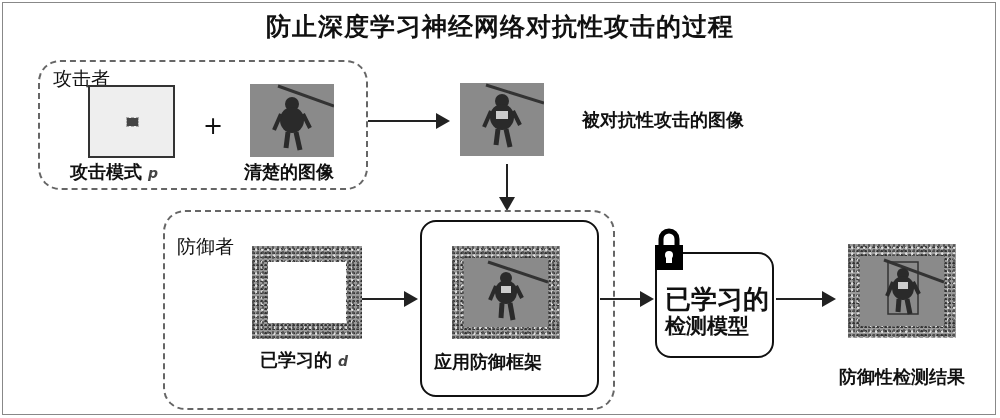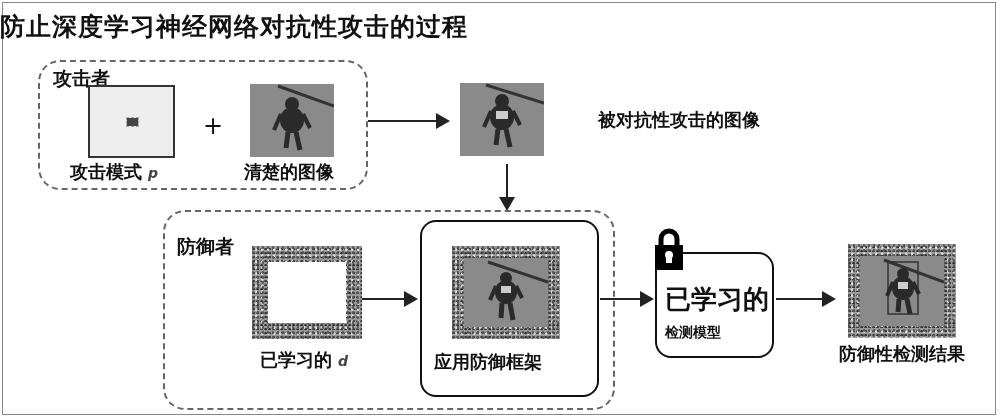--- a/index.html
+++ b/index.html
@@ -1,23 +1,23 @@
 <!DOCTYPE html>
 <html><head>
 <meta charset="utf-8">
 <style>
   html, body { margin:0; padding:0; background:#fff; }
   body { width:1000px; height:418px; position:relative; overflow:hidden;
          font-family:"DejaVu Sans", sans-serif; color:#111; }
   .frame { position:absolute; left:2px; top:2px; width:994px; height:413px;
            border:1.5px solid #888; box-sizing:border-box; }
-  .title { position:absolute; left:0; width:1000px; top:10px; text-align:left;
+  .title { position:absolute; left:0; width:1000px; top:10px; text-align:center;
            font-size:25px; font-weight:bold; letter-spacing:1px; }
   .dash-group { position:absolute; border:2.5px dashed #666; border-radius:22px; box-sizing:border-box; }
-  .group-label { position:absolute; font-size:19px; font-weight:bold; }
+  .group-label { position:absolute; font-size:19px; font-weight:normal; }
   .lbl { position:absolute; font-size:18px; font-weight:bold; white-space:nowrap; }
   .var { font-style:italic; font-size:14px; color:#444; margin-left:6px; font-family:"DejaVu Sans", sans-serif; }
   .photo { position:absolute; background:#8a8a8a; overflow:hidden; }
   .noise { position:absolute; overflow:hidden;
     background:
       radial-gradient(circle at 20% 30%, #555 1px, transparent 1.5px) 0 0/5px 5px,
       radial-gradient(circle at 70% 60%, #ddd 1px, transparent 1.5px) 0 0/6px 6px,
       radial-gradient(circle at 40% 80%, #333 1px, transparent 1.5px) 0 0/4px 4px,
       #999; }
   .noise-inner { position:absolute; left:16px; top:16px; right:16px; bottom:16px; }
@@ -67,21 +67,21 @@
     <line x1="26" y1="2" x2="84" y2="20" stroke="#333" stroke-width="3"></line>
     <ellipse cx="42" cy="18" rx="7" ry="7" fill="#2a2a2a"></ellipse>
     <ellipse cx="42" cy="34" rx="12" ry="13" fill="#2a2a2a"></ellipse>
     <rect x="36" y="28" width="12" height="8" fill="#ccc"></rect>
     <line x1="31" y1="28" x2="24" y2="44" stroke="#2a2a2a" stroke-width="4"></line>
     <line x1="53" y1="28" x2="60" y2="42" stroke="#2a2a2a" stroke-width="4"></line>
     <line x1="38" y1="46" x2="36" y2="62" stroke="#2a2a2a" stroke-width="5"></line>
     <line x1="46" y1="46" x2="50" y2="64" stroke="#2a2a2a" stroke-width="5"></line>
   </svg>
 </div>
-<div class="lbl" style="left:598px; top:108px;">被对抗性攻击的图像</div>
+<div class="lbl" style="left:582px; top:108px;">被对抗性攻击的图像</div>
 
 <div class="arrow-v" style="left:506px; top:164px; height:45px;"></div>
 
 <div class="dash-group" style="left:163px; top:210px; width:452px; height:200px;"></div>
 <div class="group-label" style="left:177px; top:225px;margin-top:9px;">防御者</div>
 
 <div class="noise" style="left:252px; top:246px; width:110px; height:93px;">
   <div class="noise-inner" style="background:#fff;"></div>
 </div>
 <div class="lbl" style="left:260px; top:348px;">
@@ -112,32 +112,32 @@
 <div class="solid-box" style="left:655px; top:252px; width:119px; height:106px;"></div>
 <div style="position:absolute; left:655px; top:228px; width:28px; height:42px;">
   <svg width="28" height="42">
     <path d="M6 18 V11 a8 8 0 0 1 16 0 V18" fill="none" stroke="#000" stroke-width="5"></path>
     <rect x="0" y="17" width="28" height="25" fill="#000"></rect>
     <circle cx="14" cy="27" r="4" fill="#fff"></circle>
     <rect x="11" y="29" width="6" height="6" fill="#fff"></rect>
   </svg>
 </div>
 <div class="lbl" style="left:665px; top:282px; font-size:26px;">已学习的</div>
-<div class="lbl" style="left:665px; top:312px; font-size:14px;margin-top:12px;">检测模型</div>
+<div class="lbl" style="left:665px; top:312px; font-size:21px;">检测模型</div>
 
 <div class="arrow-h" style="left:776px; top:298px; width:58px;"></div>
 
 <div class="noise" style="left:848px; top:244px; width:108px; height:94px;">
   <div class="noise-inner" style="background:#8a8a8a; left:12px; top:12px; right:12px; bottom:12px;">
     <svg width="84" height="70">
       <line x1="24" y1="4" x2="84" y2="26" stroke="#333" stroke-width="3"></line>
       <rect x="28" y="6" width="30" height="52" fill="none" stroke="#333" stroke-width="1.5"></rect>
       <ellipse cx="43" cy="18" rx="6" ry="6" fill="#2a2a2a"></ellipse>
       <ellipse cx="43" cy="32" rx="11" ry="12" fill="#2a2a2a"></ellipse>
       <rect x="38" y="26" width="10" height="7" fill="#ccc"></rect>
       <line x1="33" y1="26" x2="27" y2="40" stroke="#2a2a2a" stroke-width="4"></line>
       <line x1="53" y1="26" x2="59" y2="38" stroke="#2a2a2a" stroke-width="4"></line>
       <line x1="39" y1="43" x2="38" y2="56" stroke="#2a2a2a" stroke-width="5"></line>
       <line x1="47" y1="43" x2="50" y2="58" stroke="#2a2a2a" stroke-width="5"></line>
     </svg>
   </div>
 </div>
-<div class="lbl" style="left:819px; top:342px;padding-left:20px;">防御性检测结果</div>
+<div class="lbl" style="left:819px; top:365px;padding-left:20px;">防御性检测结果</div>
 
 </body></html>

